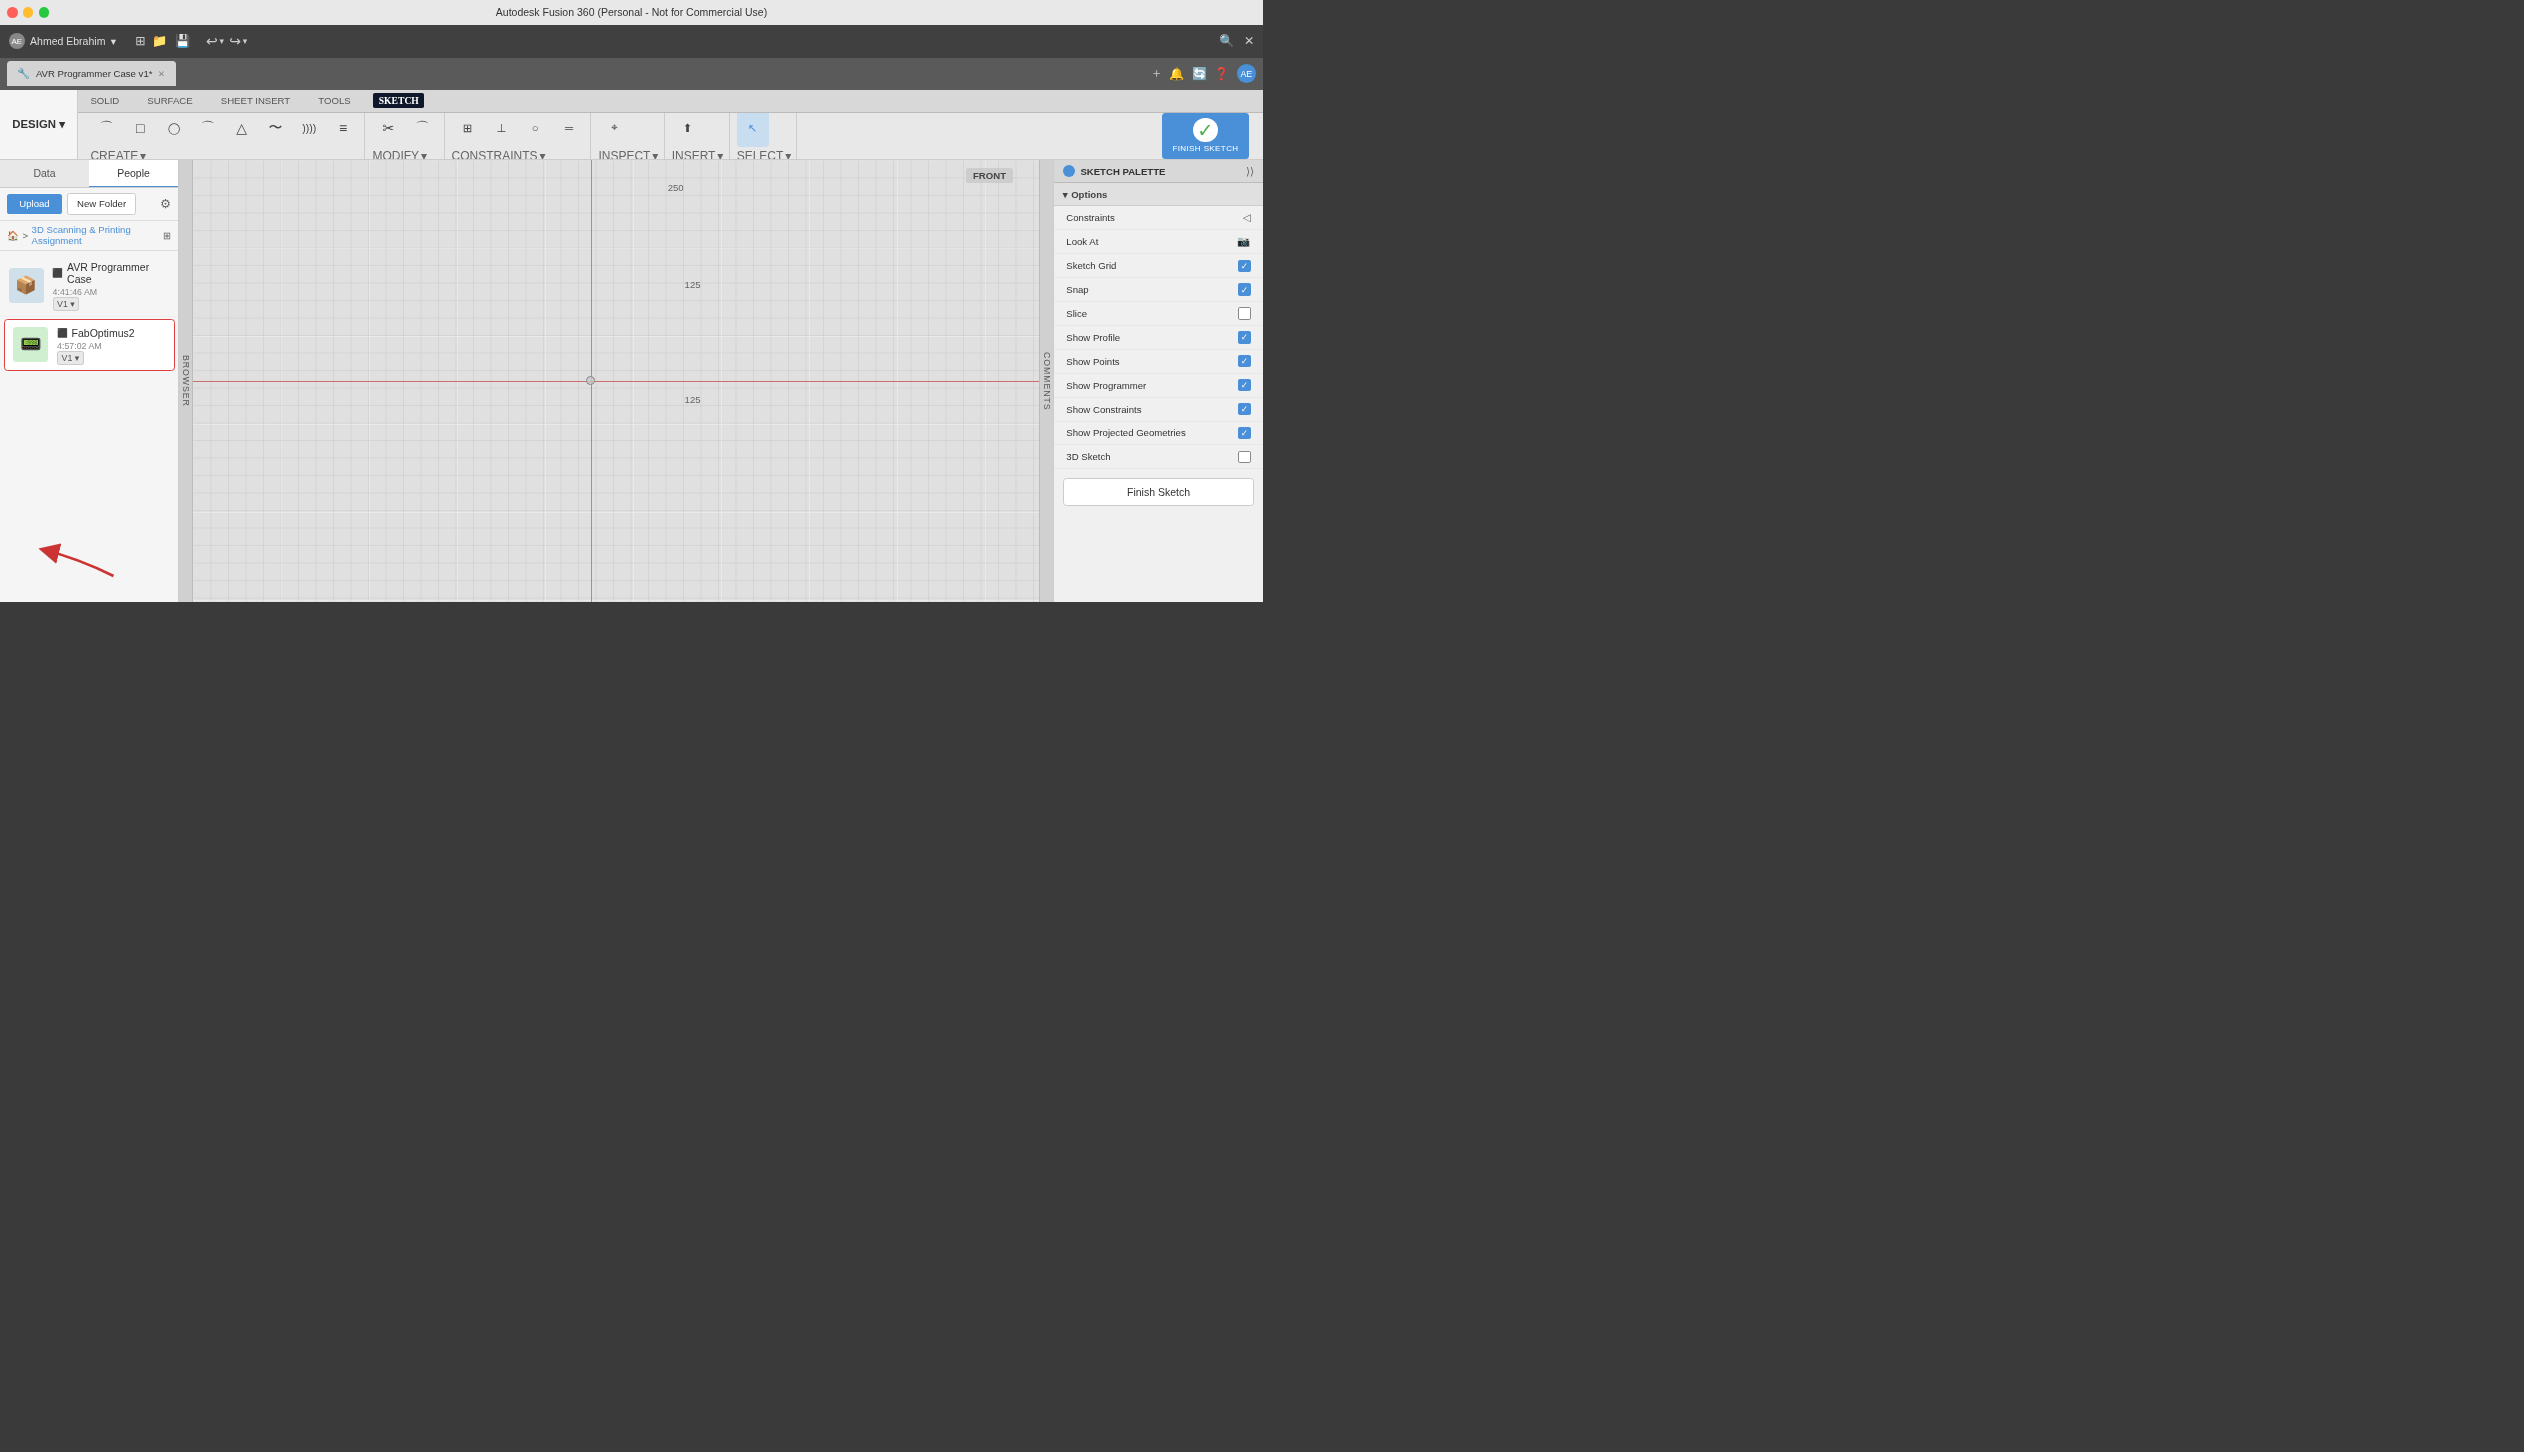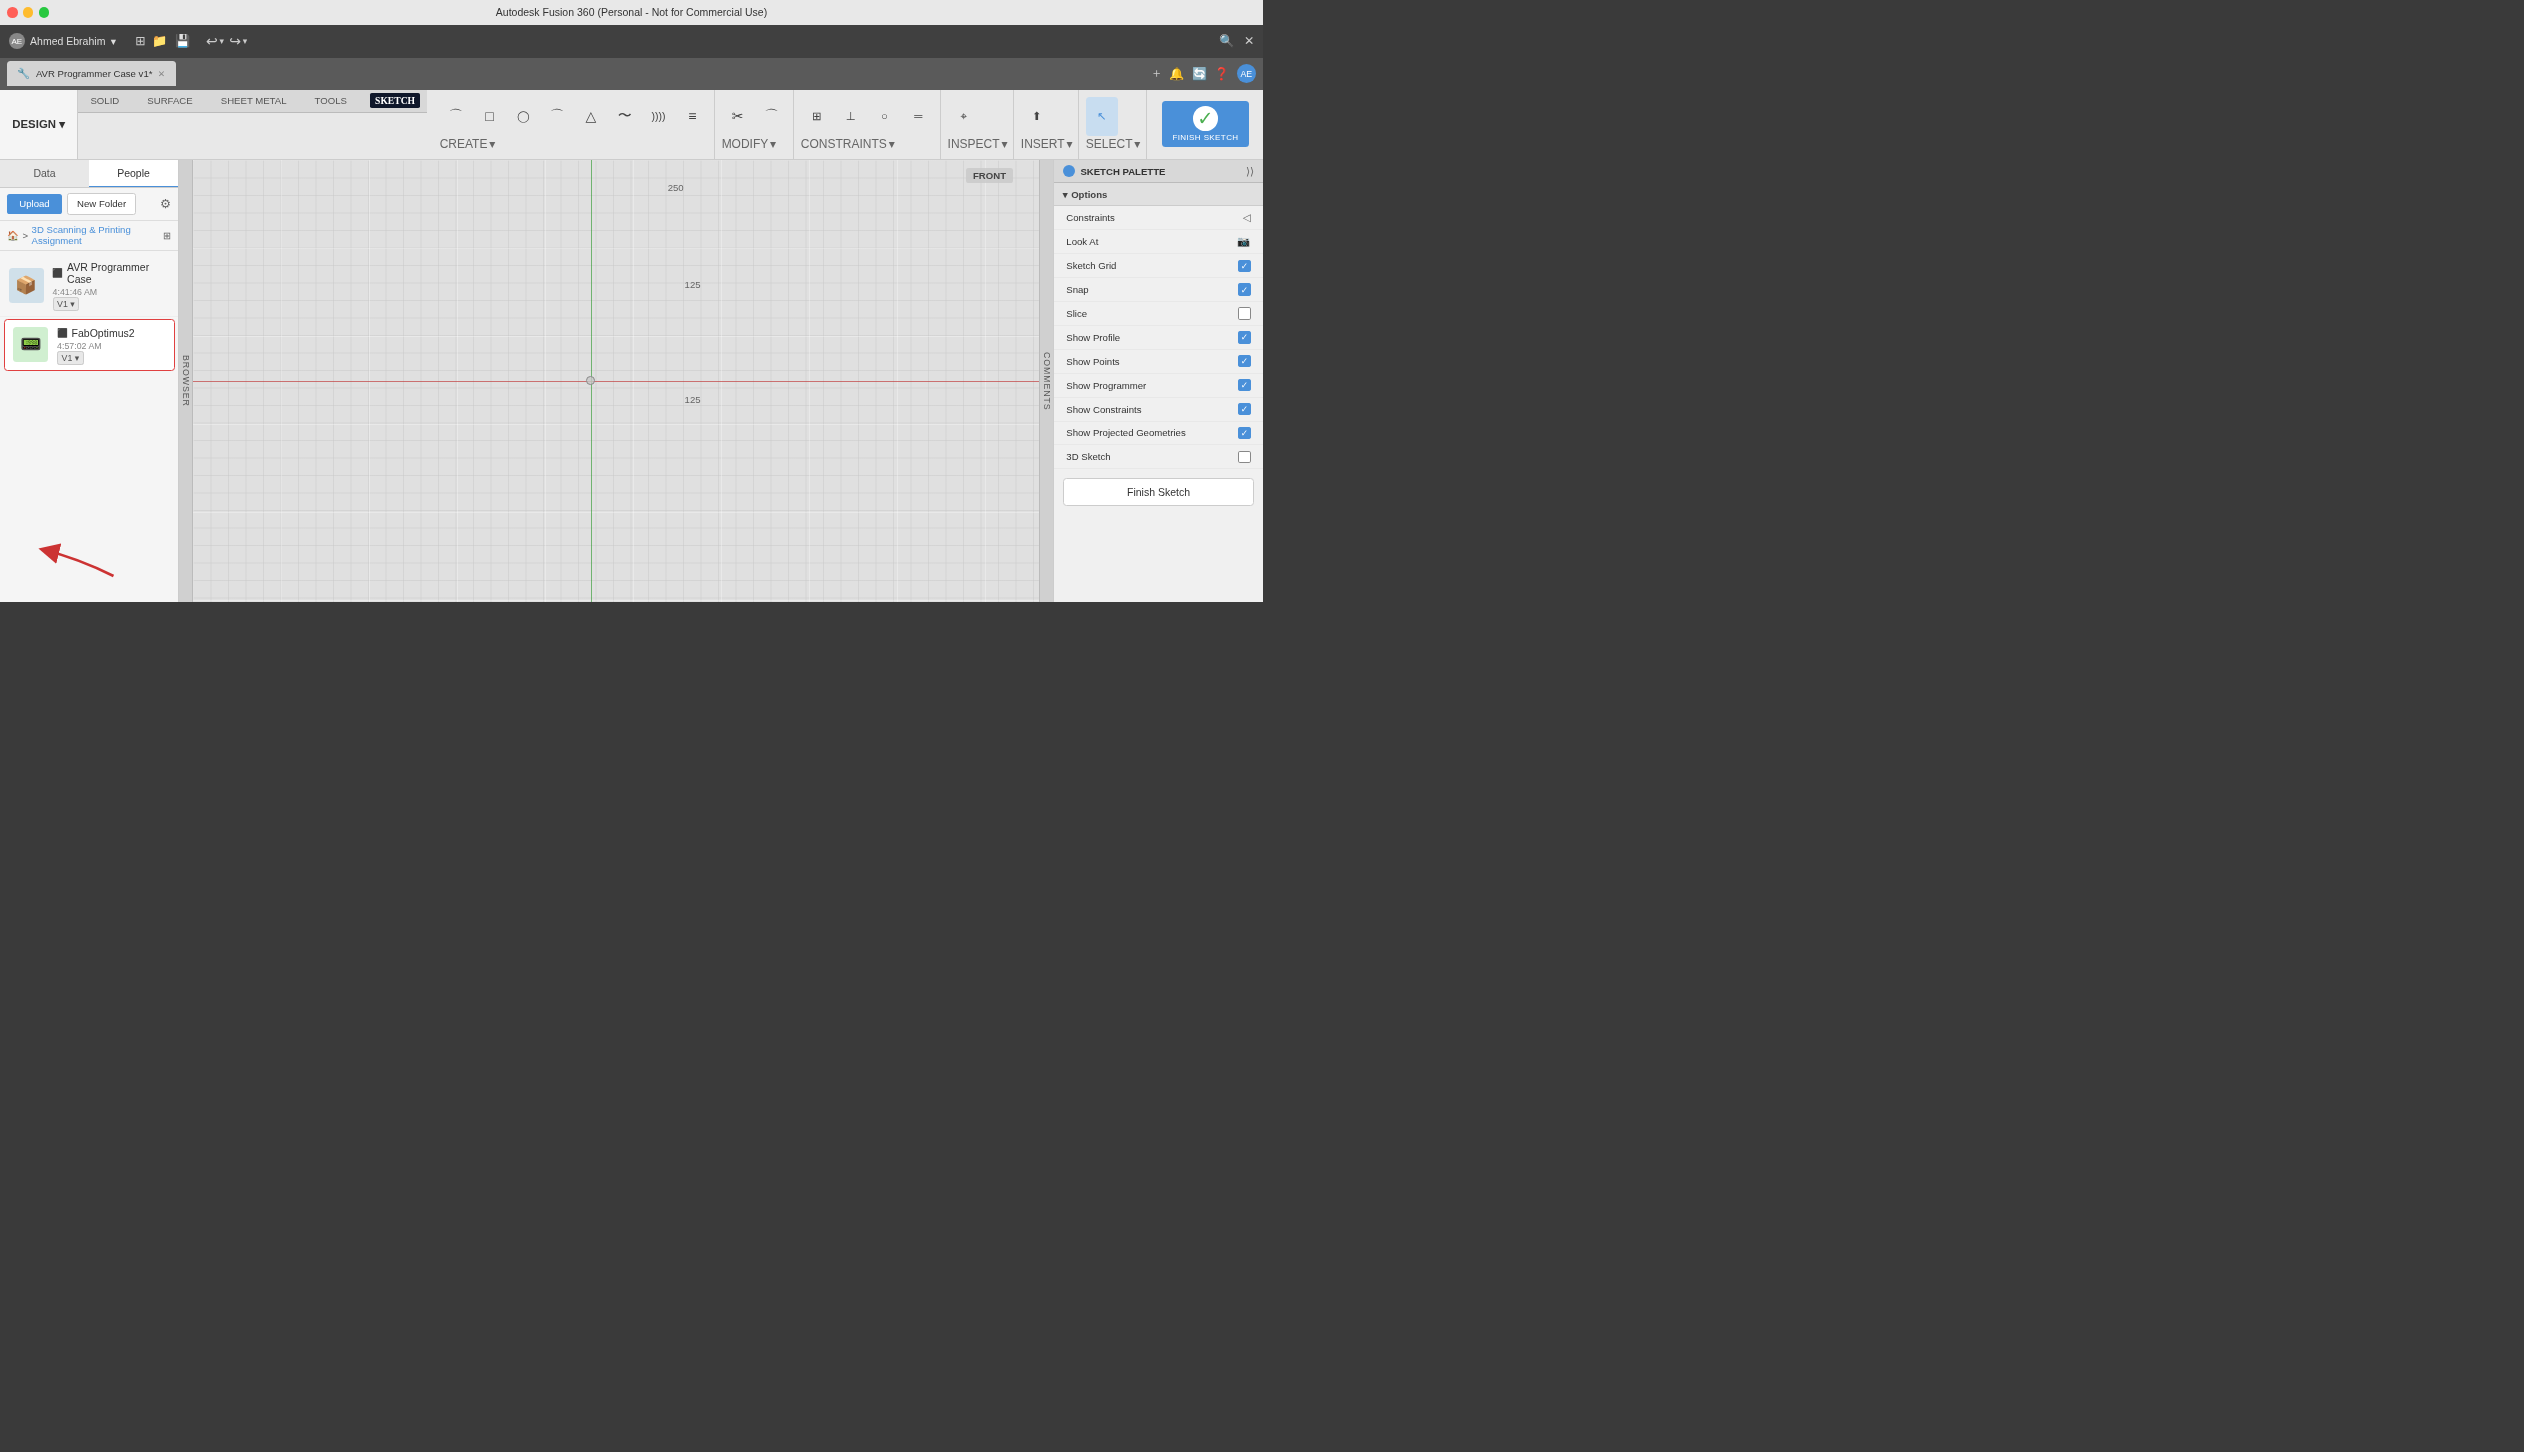--- a/index.html
+++ b/index.html
@@ -84,21 +84,21 @@
       background: #f5f5f5;
       border-right: 0.9px solid #ccc;
       font-weight: 600;
       font-size: 11.4px;
       color: #333;
       cursor: pointer;
       gap: 3.5px;
     }
     .ribbon-tabs {
       display: flex;
-      flex-direction: row;
+      flex-direction: column;
       flex: 1;
     }
     .ribbon-tab-row {
       display: flex;
       height: 23px;
       background: #d8d8d8;
       align-items: center;
       padding: 0 7px;
       gap: 17.5px;
       border-bottom: 0.9px solid #bbb;
@@ -501,21 +501,21 @@
   </div>
 
   <div class="ribbon">
     <div class="ribbon-design">
       <span>DESIGN ▾</span>
     </div>
     <div class="ribbon-tabs">
       <div class="ribbon-tab-row">
         <span class="ribbon-tab-item">SOLID</span>
         <span class="ribbon-tab-item">SURFACE</span>
-        <span class="ribbon-tab-item">SHEET METAL</span>
+        <span class="ribbon-tab-item">SHEET INSERT</span>
         <span class="ribbon-tab-item">TOOLS</span>
         <span class="ribbon-tab-item active">SKETCH</span>
       </div>
       <div class="ribbon-tools-row">
 
         <div class="tool-group">
           <div style="display:flex; flex-direction:column; gap:1.8px;">
             <div style="display:flex; gap:1.8px;">
               <div class="tool-btn">
                   <span class="tool-icon">⌒</span>

